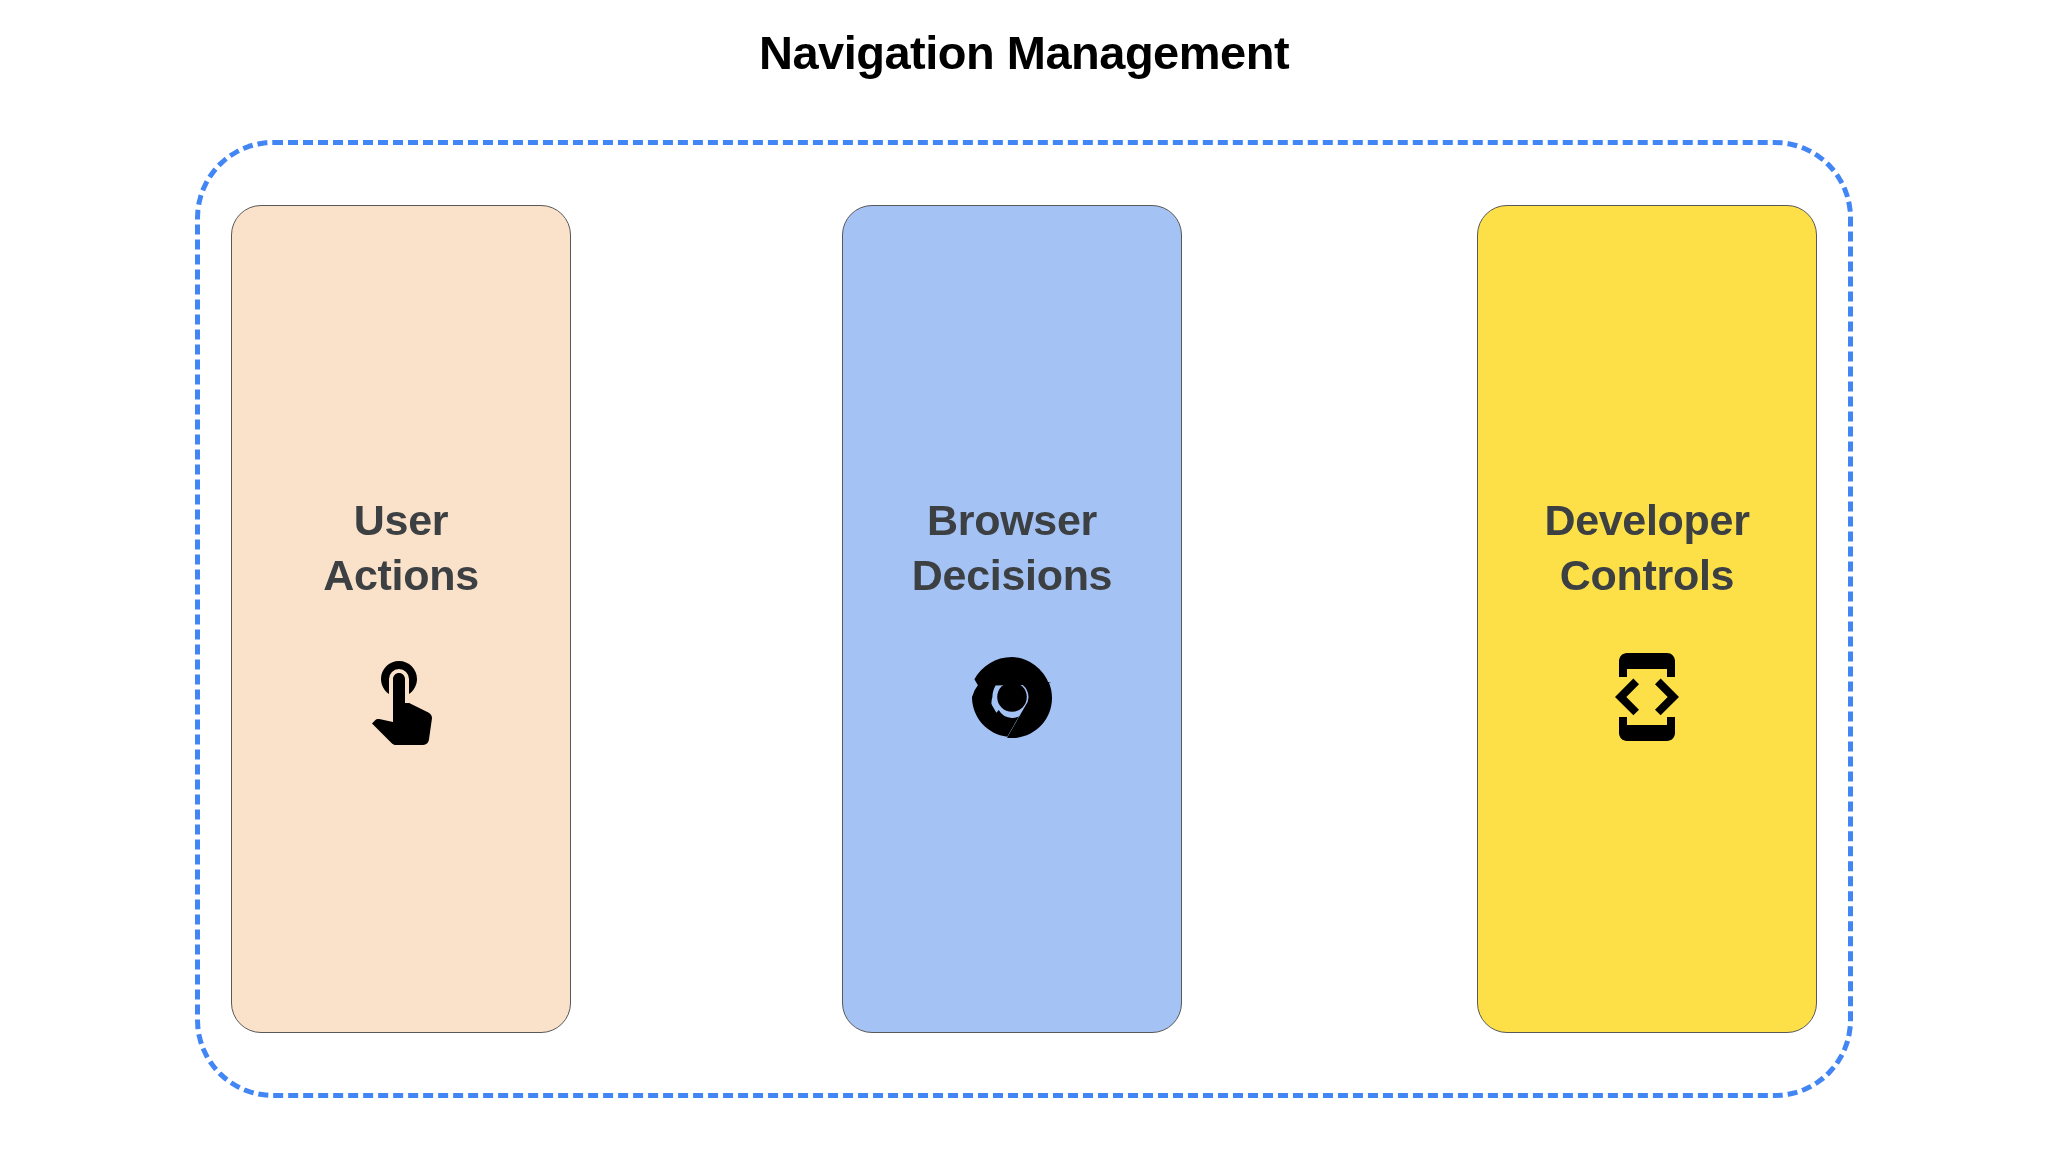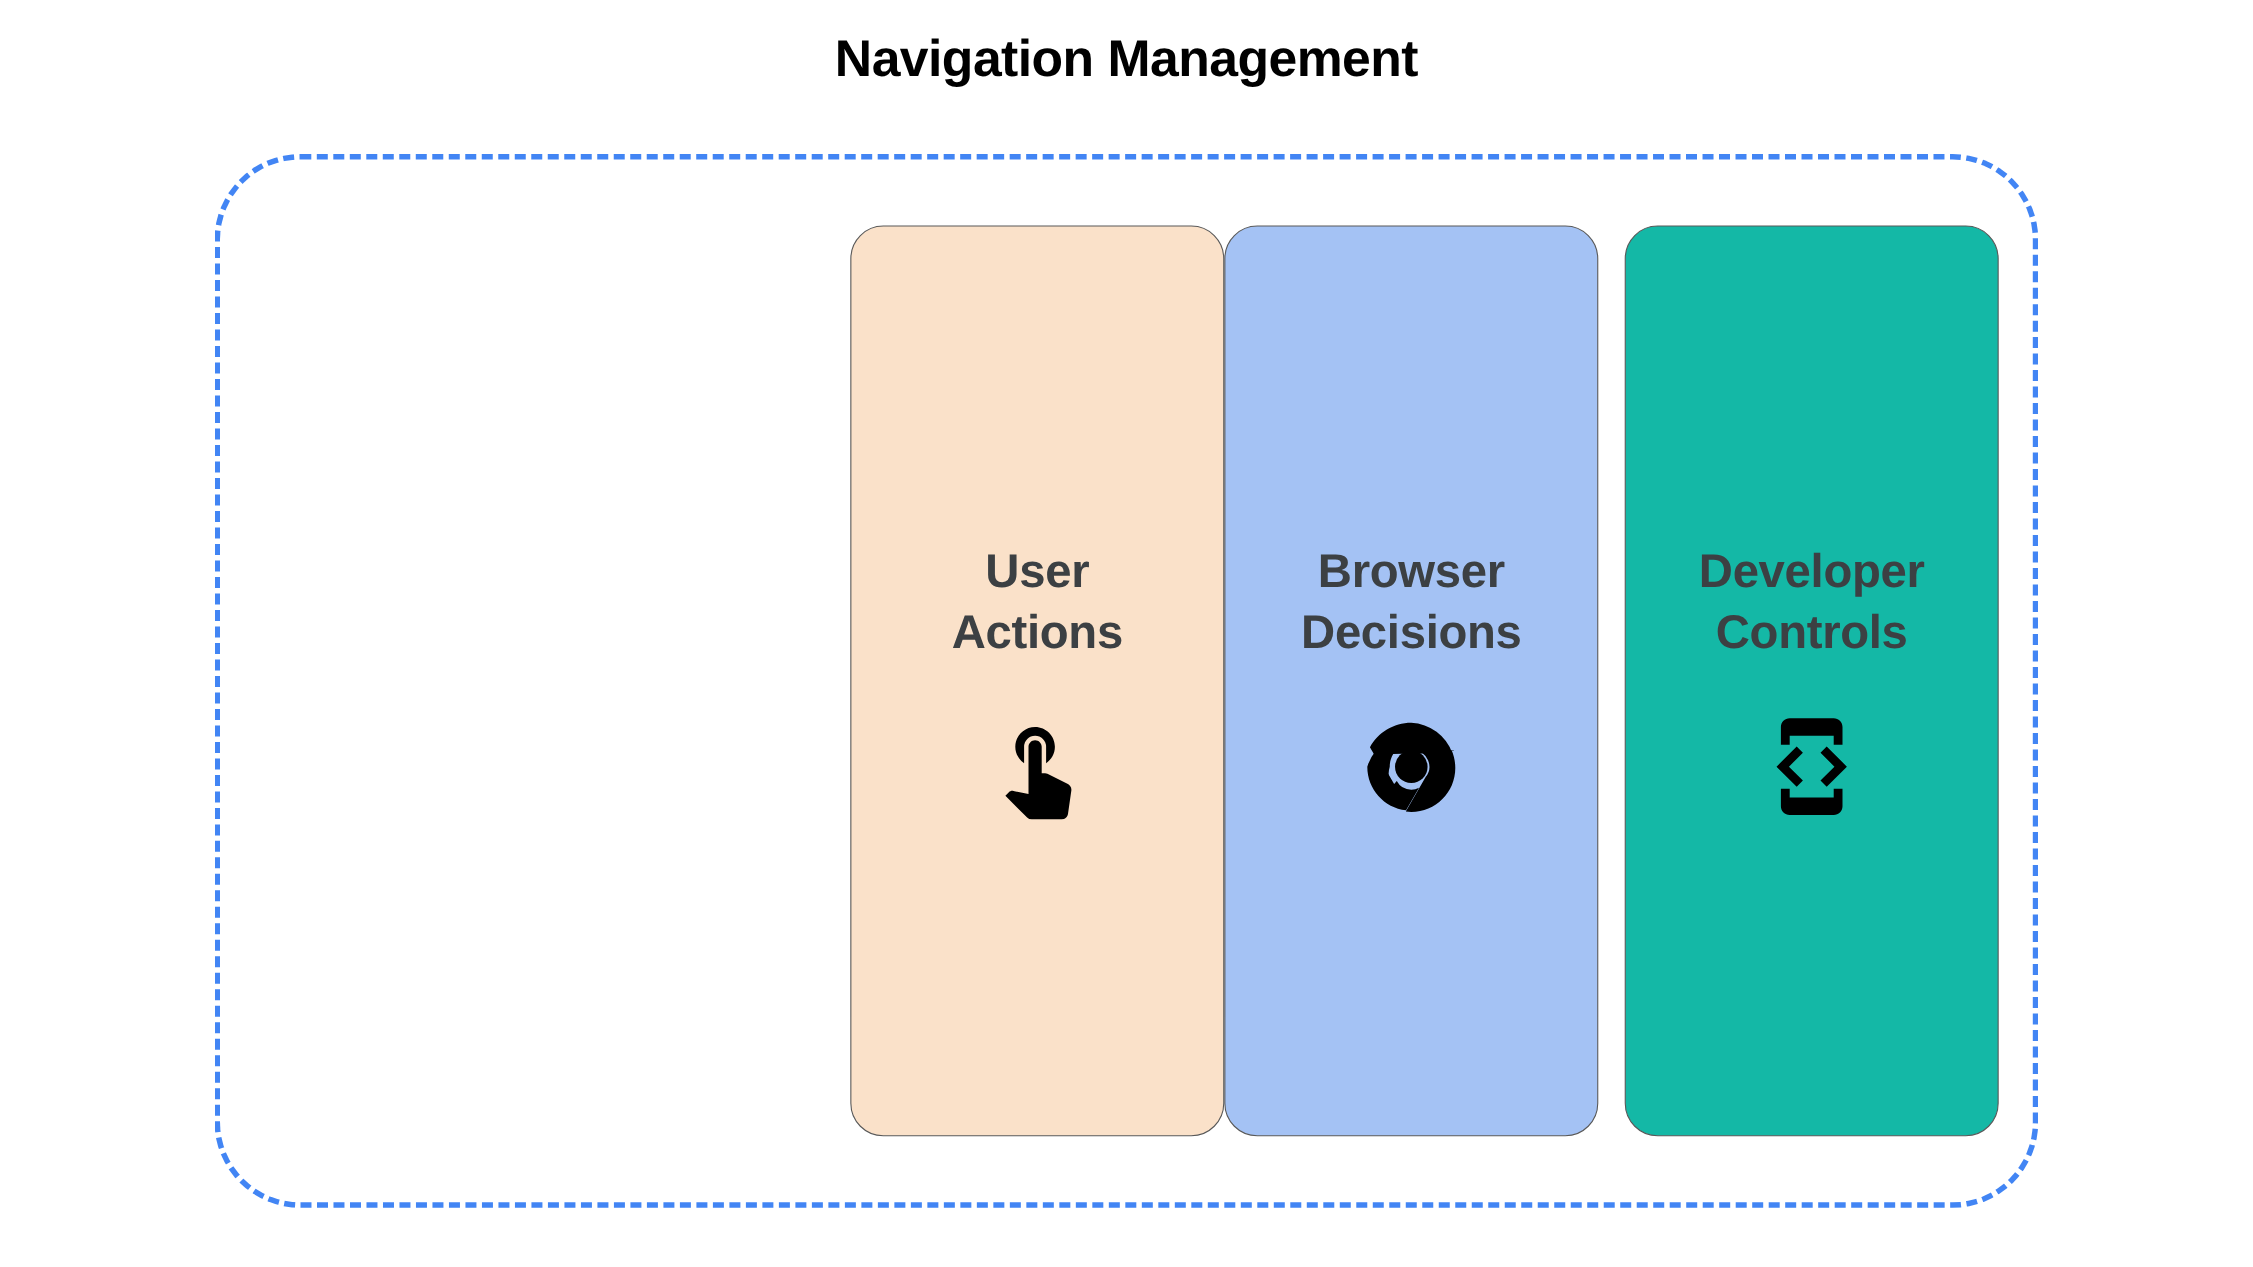--- a/index.html
+++ b/index.html
@@ -54,21 +54,21 @@
   
   .cards-row {
     position: absolute;
     left: 195px;
     top: 140px;
     width: 1658px;
     height: 958px;
     display: flex;
     flex-direction: row;
     align-items: center;
-    justify-content: flex-end;
+    justify-content: space-between;
     box-sizing: border-box;
     padding: 0 36px;
   }
 
   .card {
     width: 340px;
     height: 828px;
     border-radius: 30px;
     border: 1.5px solid #595959;
     box-sizing: border-box;
@@ -144,21 +144,21 @@
               <path d="M24 4C15.9 4 8.84 8.5 5.2 15.14l9.03 15.64A11.3 11.3 0 0 1 14.2 24c0-2.1.58-4.07 1.58-5.76L24 18l.01-.01H42.7A20.98 20.98 0 0 0 24 4z" transform="translate(0,0)"></path>
               <path d="M43.2 16.5H25.5a7.5 7.5 0 0 1 5.08 12.1L21.5 44.4c.82.1 1.65.16 2.5.16 11.05 0 20-8.95 20-20 0-2.8-.58-5.47-1.62-7.89l.82.23z"></path>
               <path d="M16.2 31.9 7.6 17.1A19.92 19.92 0 0 0 4 24c0 10.24 7.7 18.68 17.62 19.85l5.9-10.22A7.48 7.48 0 0 1 24 34.5a7.5 7.5 0 0 1-6.6-3.93l-1.2 1.33z"></path>
               <circle cx="24" cy="24" r="7.4"></circle>
             </g>
           </svg>
         </span>
       </div>
     </div>
 
-    <div class="card" id="card-2" style="background: #14b8a6; border-color: rgb(89, 89, 89); margin-left: 24px;">
+    <div class="card" id="card-2" style="background: #fde047; border-color: rgb(89, 89, 89); margin-left: 24px;">
       <div class="card-inner">
         <div class="card-title" style="color: rgb(60, 64, 67);">Developer
 Controls</div>
         <span class="card-icon" style="color: rgb(0, 0, 0);">
           <svg viewBox="0 0 24 24" xmlns="http://www.w3.org/2000/svg" aria-hidden="true">
             <path fill="currentColor" d="M7 5h10v2h2V3c0-1.1-.9-1.99-2-1.99L7 1c-1.1 0-2 .89-2 2v4h2V5zm8.41 11.59L20 12l-4.59-4.59L14 8.83 17.17 12 14 15.17l1.41 1.42zM10 15.17 6.83 12 10 8.83 8.59 7.41 4 12l4.59 4.59L10 15.17zM17 19H7v-2H5v4c0 1.1.9 2 2 2h10c1.1 0 2-.9 2-2v-4h-2v2z"></path>
           </svg>
         </span>
       </div>
     </div>

